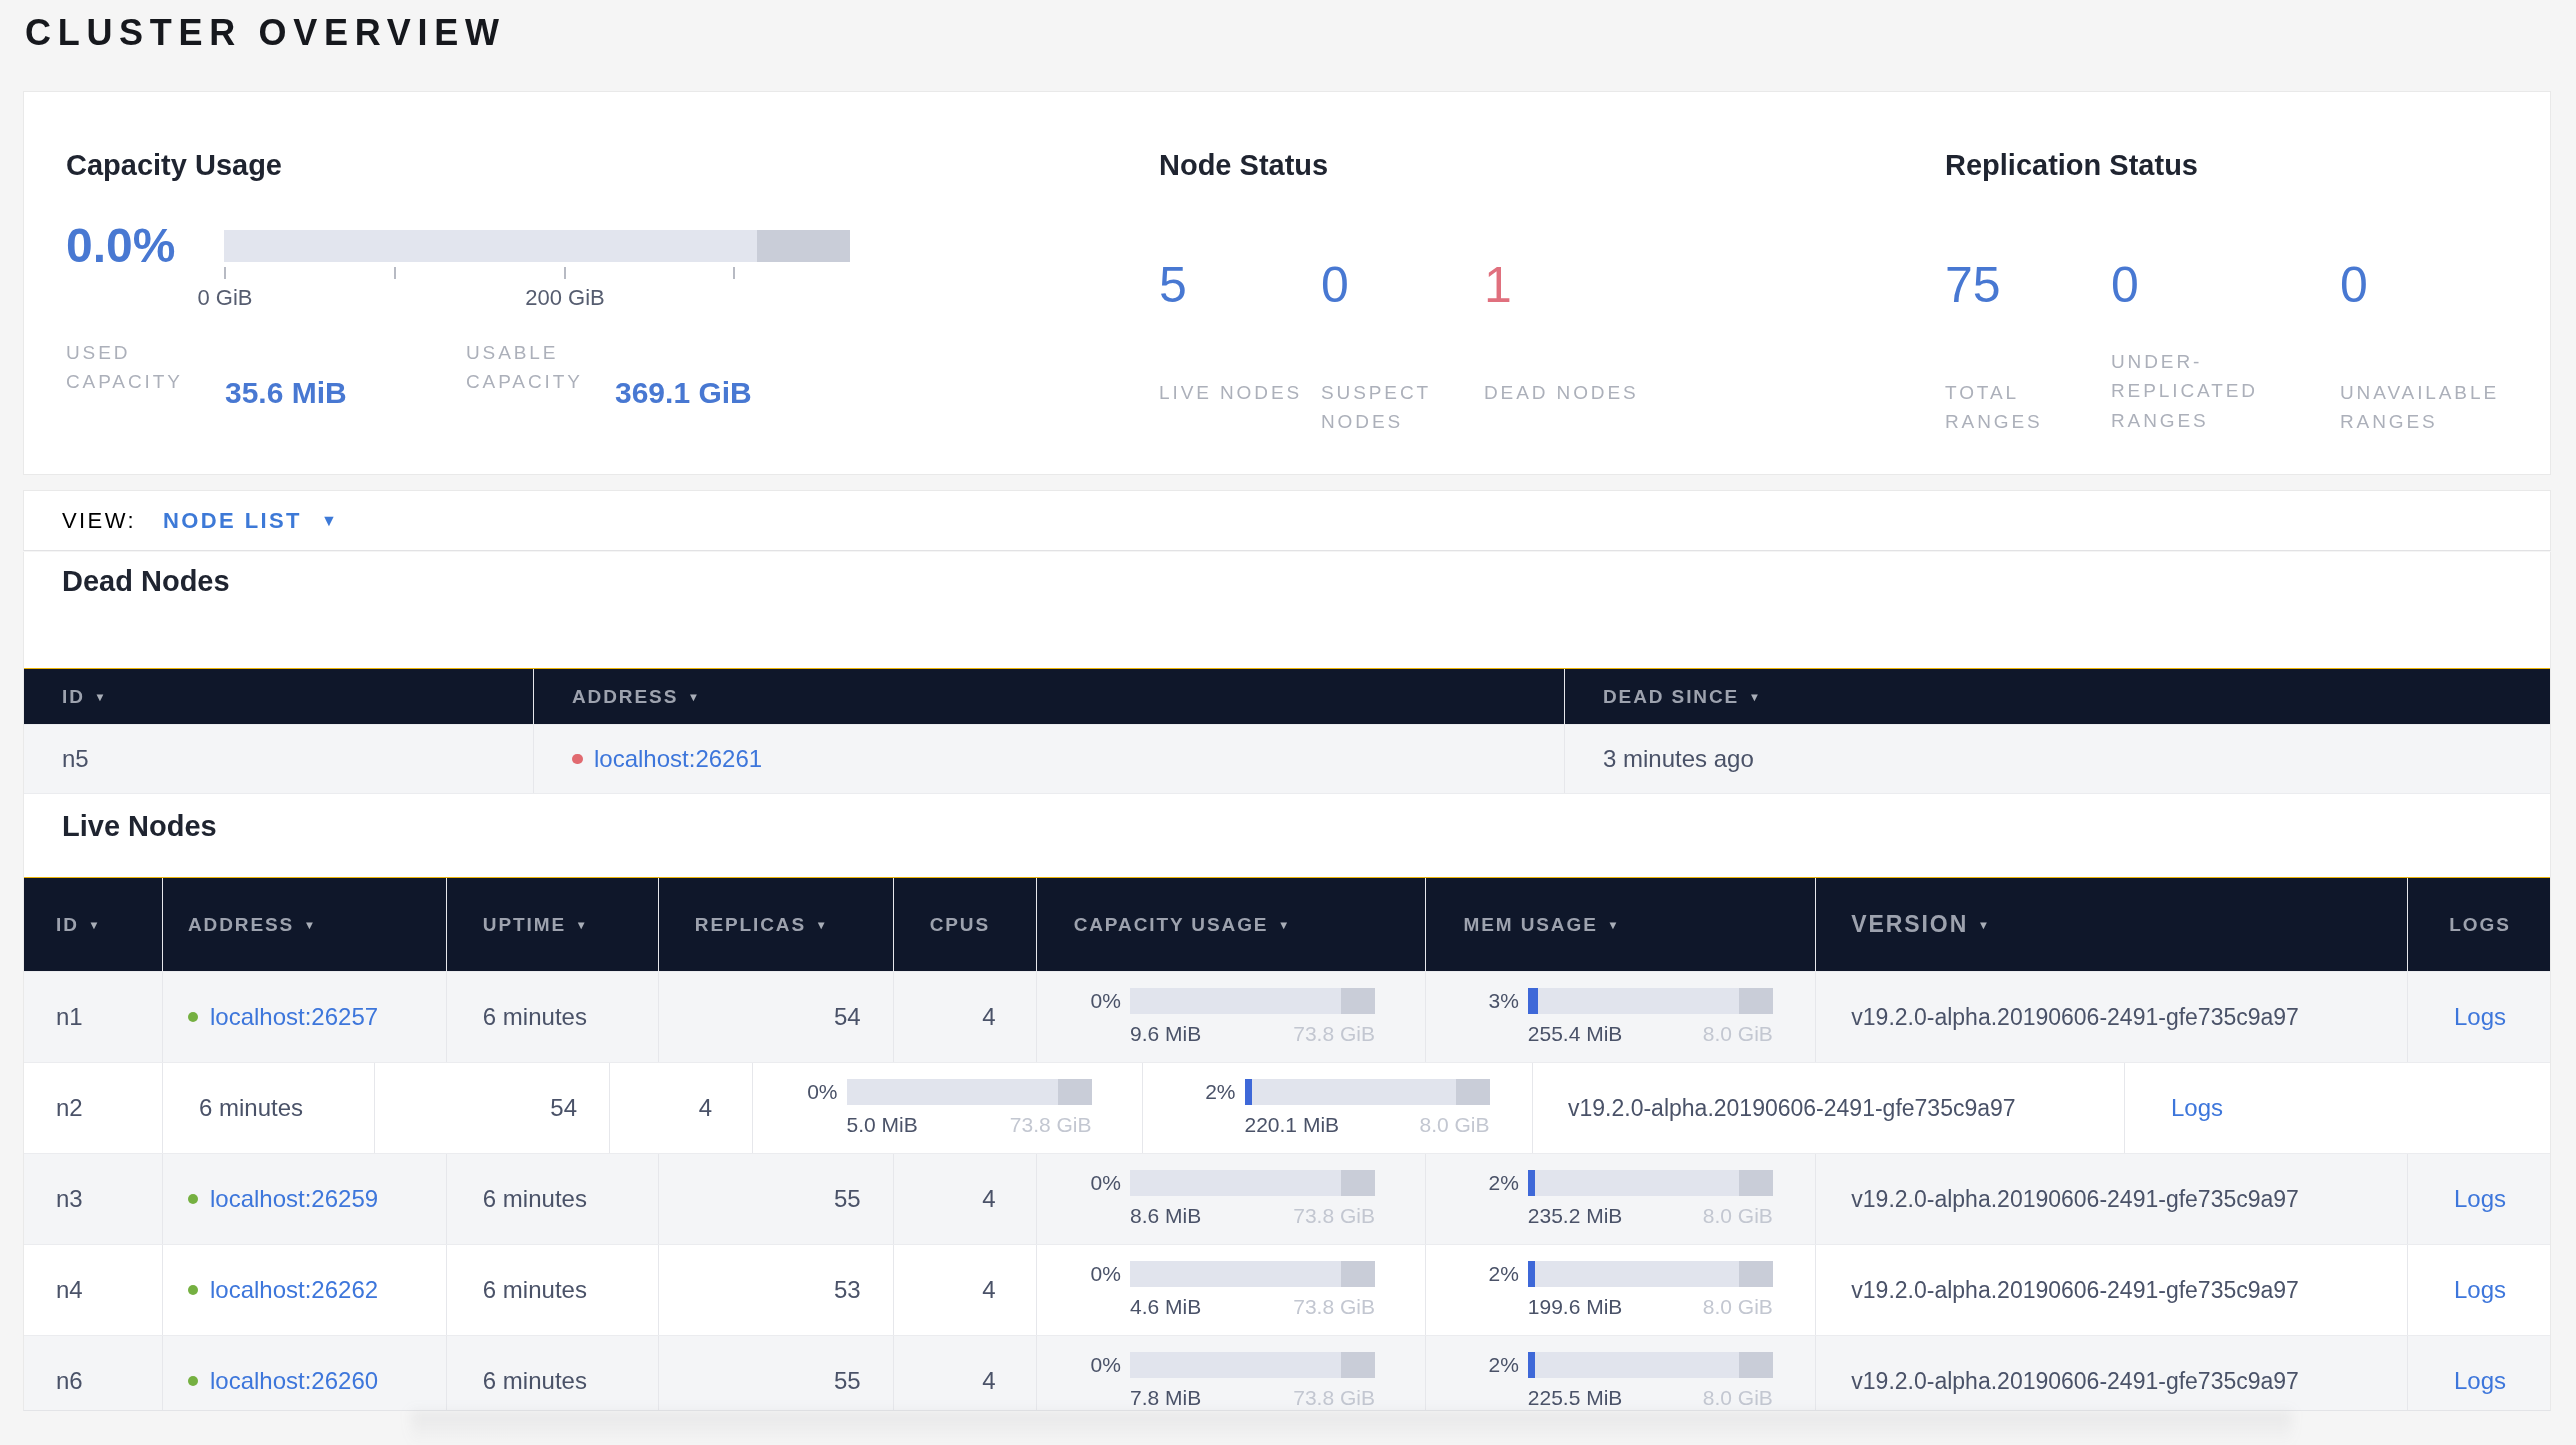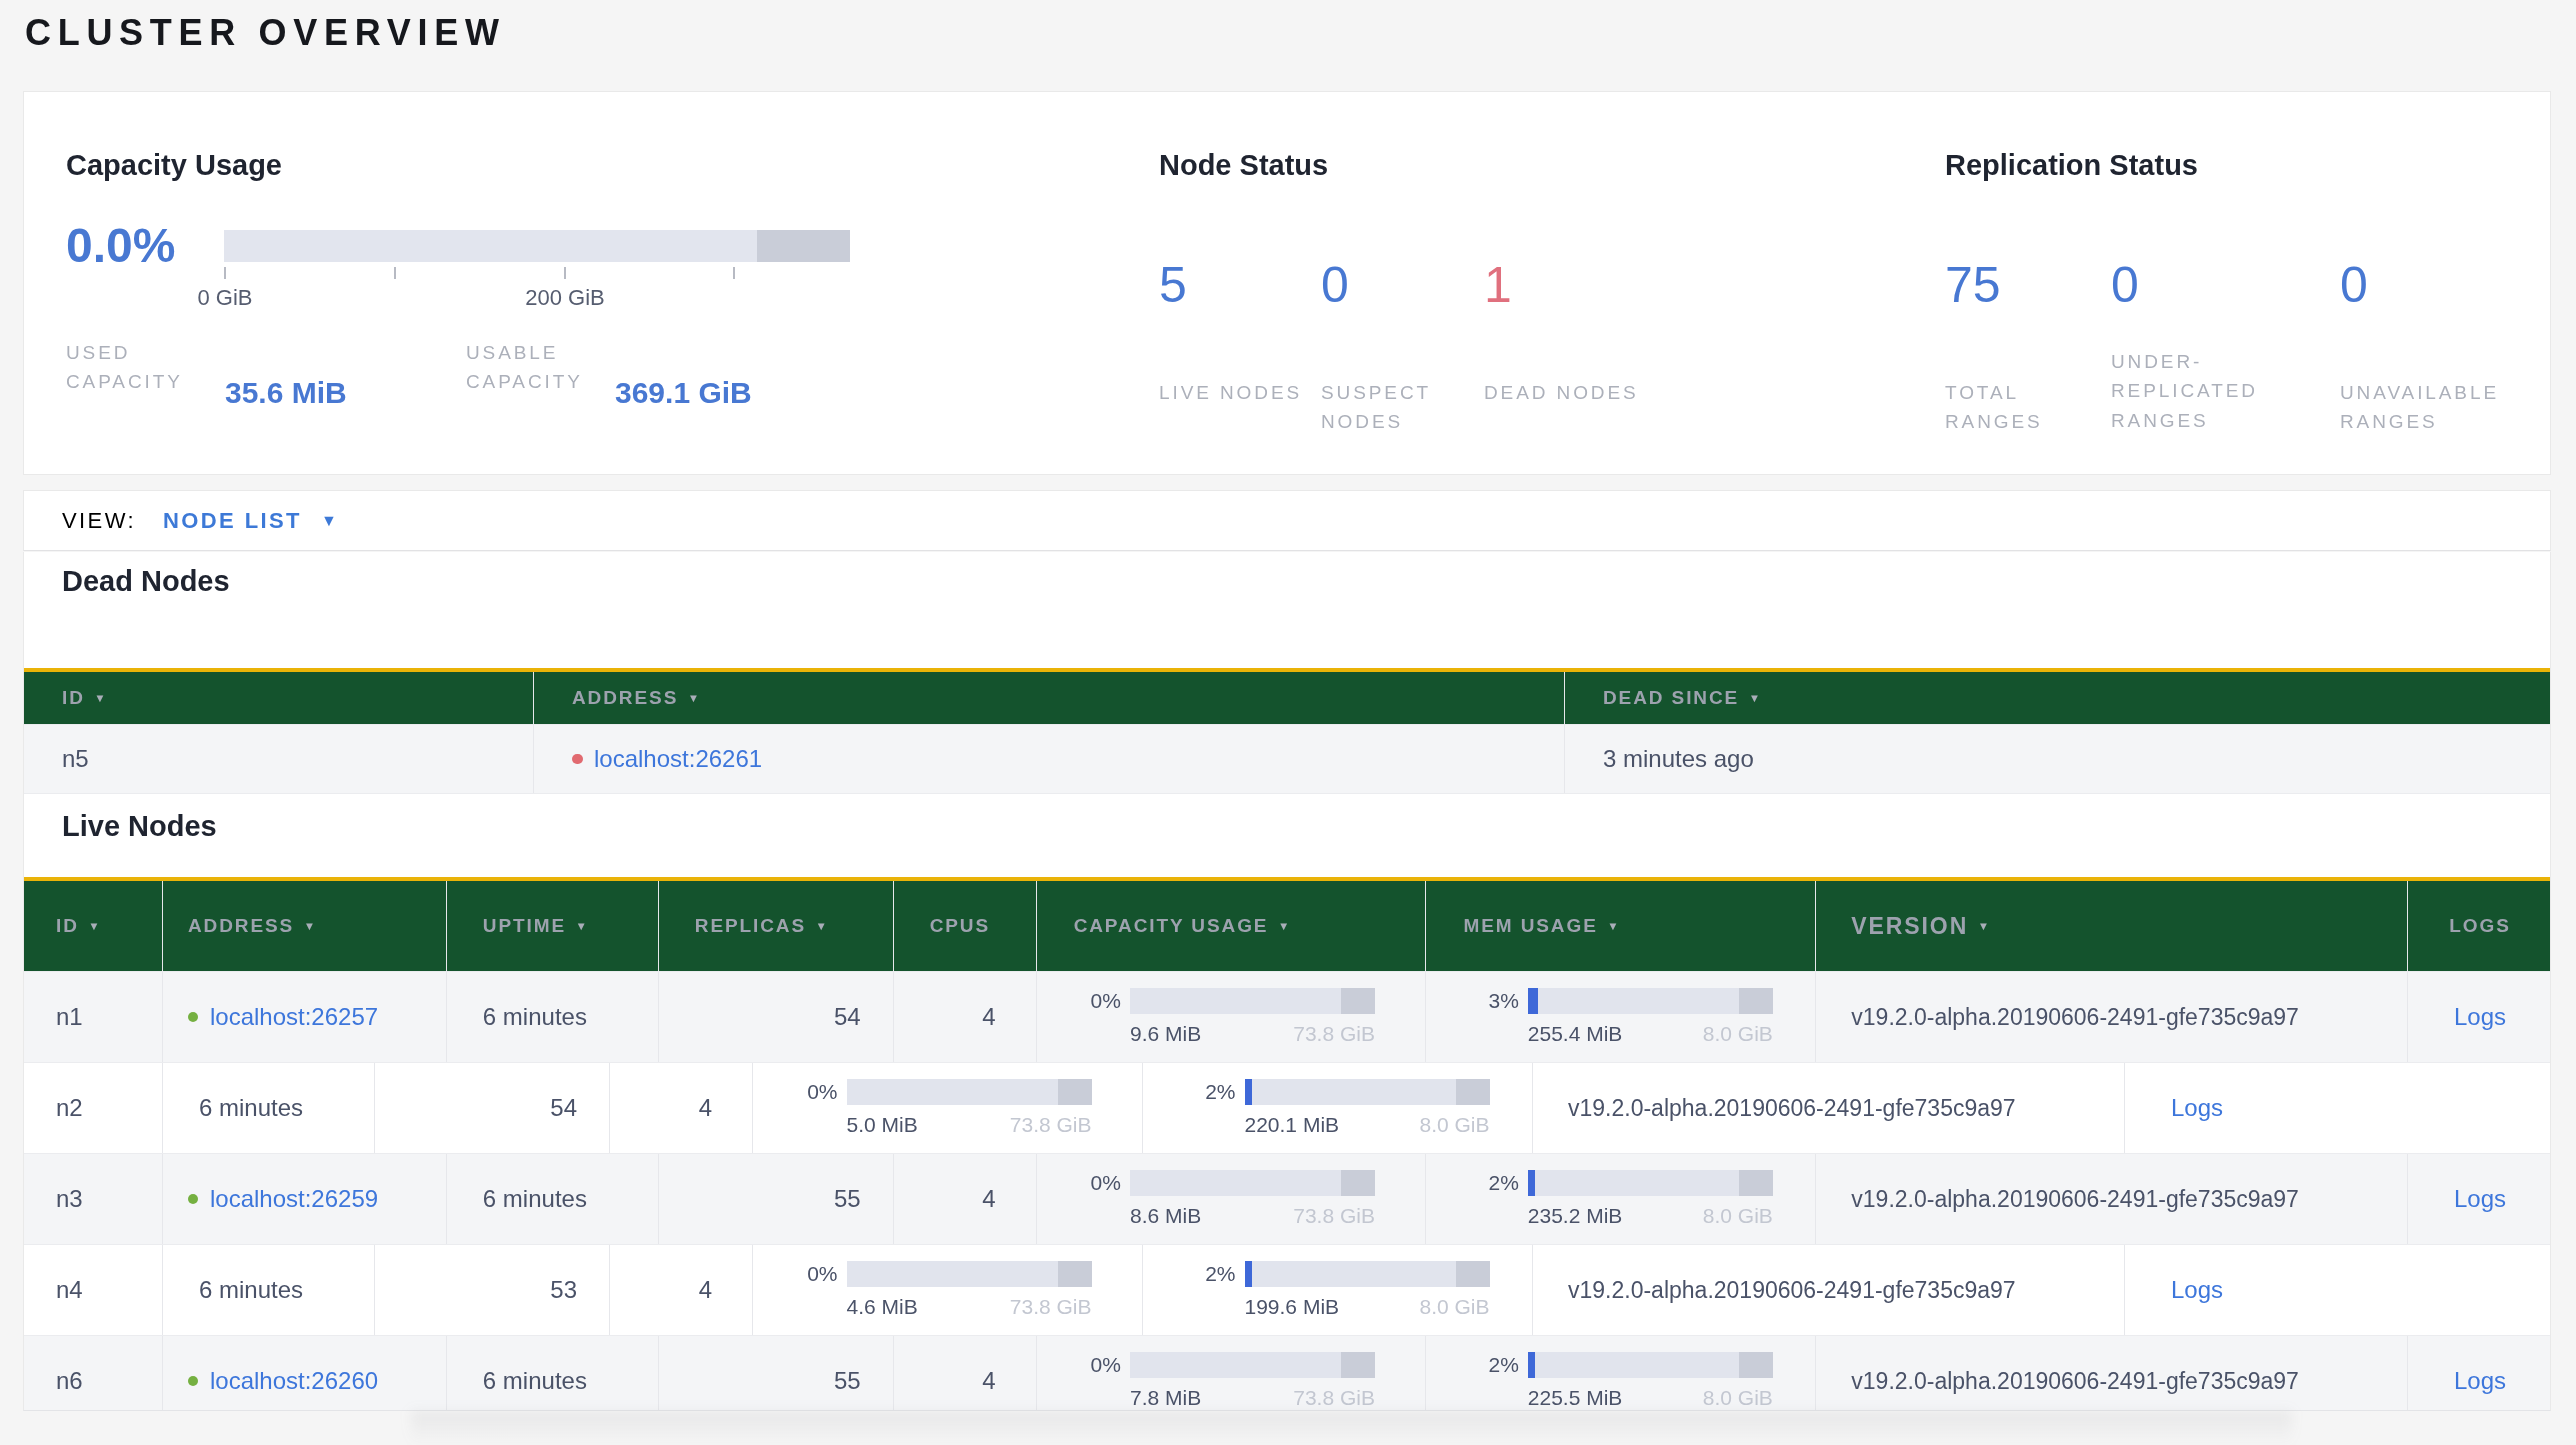--- a/index.html
+++ b/index.html
@@ -47,21 +47,21 @@
   .panel { position:absolute; left:23px; top:552px; width:2528px; height:859px; background:#FFFFFF;
            border-left:1px solid #E9E9E9; border-right:1px solid #E9E9E9; border-bottom:1px solid #E3E4E7; overflow:hidden; }
   .section-title { position:absolute; left:38px; font-size:29px; font-weight:600; color:#1F2430; }
   #dead-title { top:13.4px; }
   #live-title { top:258px; }
 
   .tbl { position:absolute; left:0; width:2528px; }
   #dead-table { top:116px; }
   #live-table { top:325px; }
   .tr { display:flex; border-bottom:1px solid #EBECEF; }
-  .tr.thead { border-top:4px solid #eab308; background:#14532d; }
+  .tr.thead { border-top:1px solid #eab308; background:#0f172a; }
   .dead .thead { height:57px; }
   .dead .tdata { height:69px; }
   .live .thead { height:95px; }
   .live .tdata { height:91px; }
   .tr.striped { background:#F4F5F7; }
   .td, .th { display:flex; align-items:center; border-right:1px solid #E6E7EB; height:100%; overflow:hidden; }
   .td:last-child, .th:last-child { border-right:none; }
   .th { font-size:19px; letter-spacing:1.9px; color:#9DA2AE; font-weight:600; cursor:pointer; white-space:nowrap; }
   .sort-arrow { font-size:11.5px; color:#A9AEB8; margin-left:9.5px; }
   .td { font-size:24px; color:#4A5268; }
@@ -358,20 +358,24 @@
         </div>
       </div>
     </div>
     <div class="td c-ver">v19.2.0-alpha.20190606-2491-gfe735c9a97</div>
     <div class="td c-logs">
       <a class="link">Logs</a>
     </div>
   </div>
         <div class="tr tdata">
     <div class="td c-id">n4</div>
+    <div class="td c-addr">
+      <span class="dot green"></span>
+      <a class="link">localhost:26262</a>
+    </div>
     <div class="td c-uptime">6 minutes</div>
     <div class="td c-repl">53</div>
     <div class="td c-cpus">4</div>
     <div class="td c-cap">
       <div class="usage">
         <div class="usage-line1">
           <span class="usage-pct">0%</span>
           <span class="mini-bar">
                   <span class="dark"></span>
                 </span>

